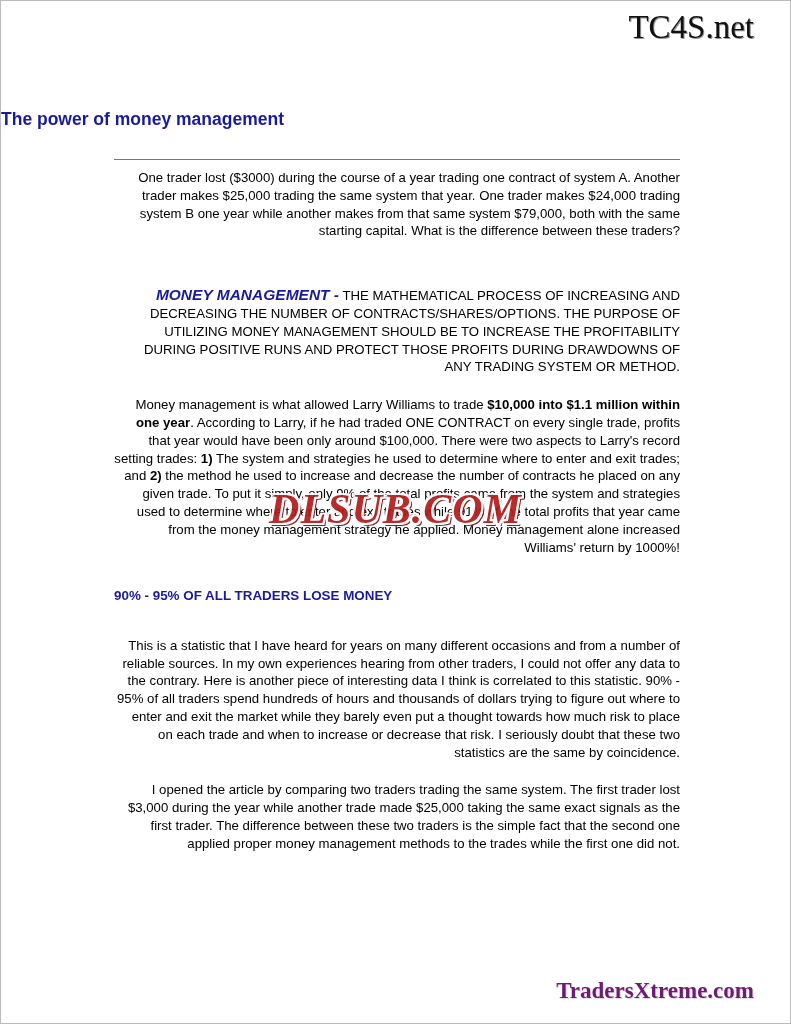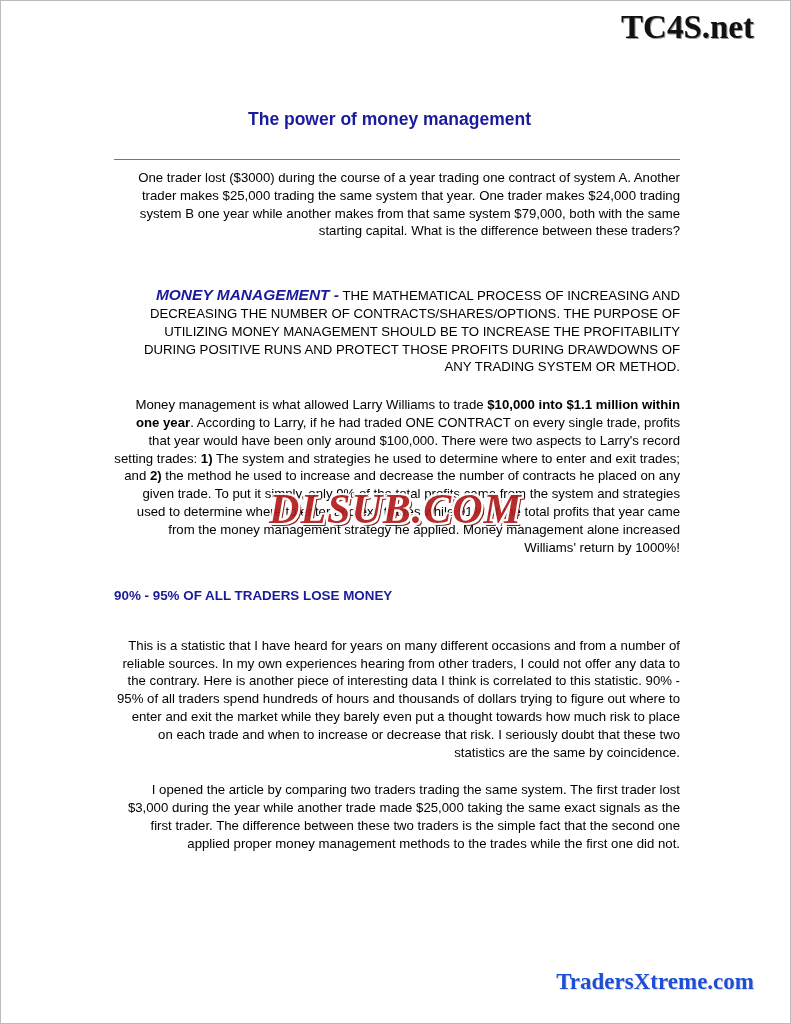--- a/index.html
+++ b/index.html
@@ -23,31 +23,30 @@
     background: #ffffff;
     border: 1px solid #bbbbbb;
     box-sizing: border-box;
   }
   .header-logo {
     position: absolute;
     right: 36px;
     top: 8px;
     font-family: "Liberation Serif", serif;
     font-size: 33px;
-    font-weight: bold;
+    font-weight: normal;
     color: #111111;
     letter-spacing: 0px;
     text-shadow: 1px 1px 0 #999999;
   }
   .doc-title {
     position: absolute;
     left: 0;
     right: 12px;
     top: 108px;
-    text-align: center;
     color: #1a1a9c;
     font-size: 17.5px;
     font-weight: bold;
     font-family: "Liberation Sans", sans-serif;
   }
   .rule {
     position: absolute;
     left: 113px;
     top: 158px;
     width: 566px;
@@ -105,25 +104,25 @@
     letter-spacing: 1px;
     opacity: 0.92;
     text-shadow:
       2px 0 0 #ffffff, -2px 0 0 #ffffff, 0 2px 0 #ffffff, 0 -2px 0 #ffffff,
       2px 2px 0 #ffffff, -2px -2px 0 #ffffff, 2px -2px 0 #ffffff, -2px 2px 0 #ffffff,
       3px 3px 0 #7a1010;
   }
   .footer-brand {
     position: absolute;
     right: 36px;
-    bottom: 28px;
+    bottom: 19px;
     font-family: "Liberation Serif", serif;
     font-size: 23px;
     font-weight: bold;
-    color: #1d4ed8;
+    color: #701a75;
     text-shadow: 1px 1px 0 #dddddd;
     margin-left: 8px;
   }
 </style>
 </head>
 <body>
 
 <div class="page">
 
   <div class="header-logo">TC4S.net</div>

